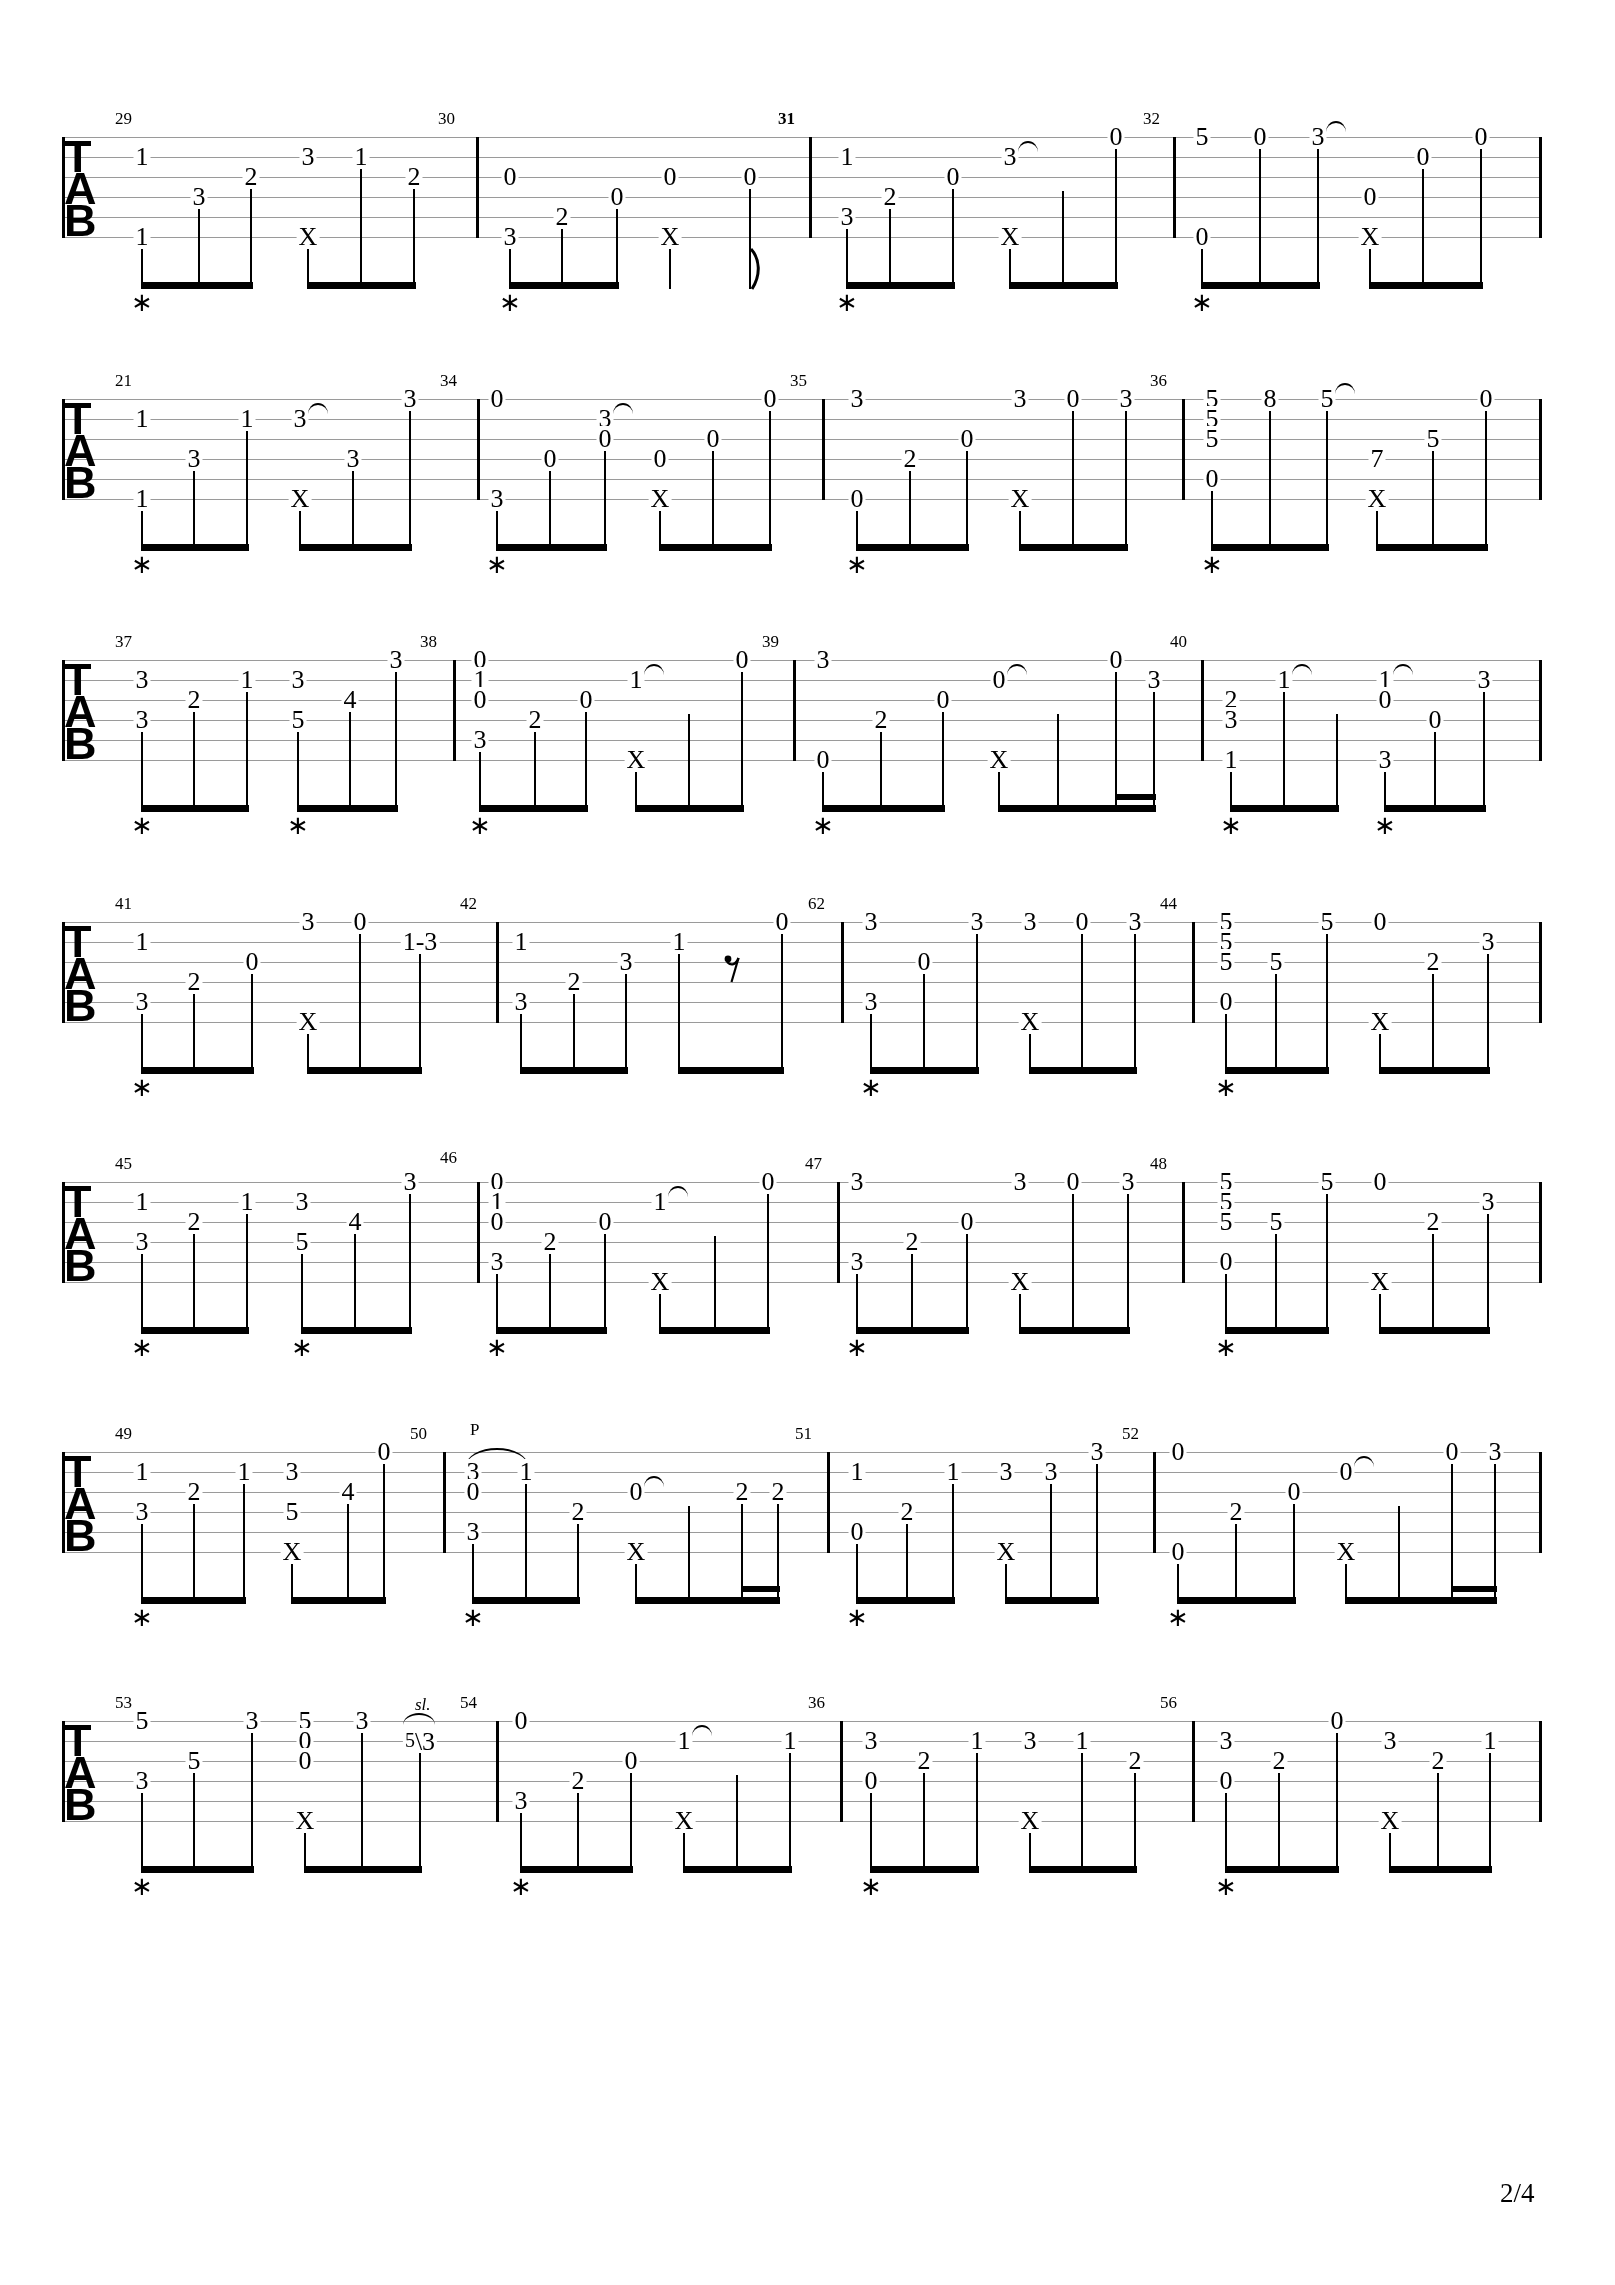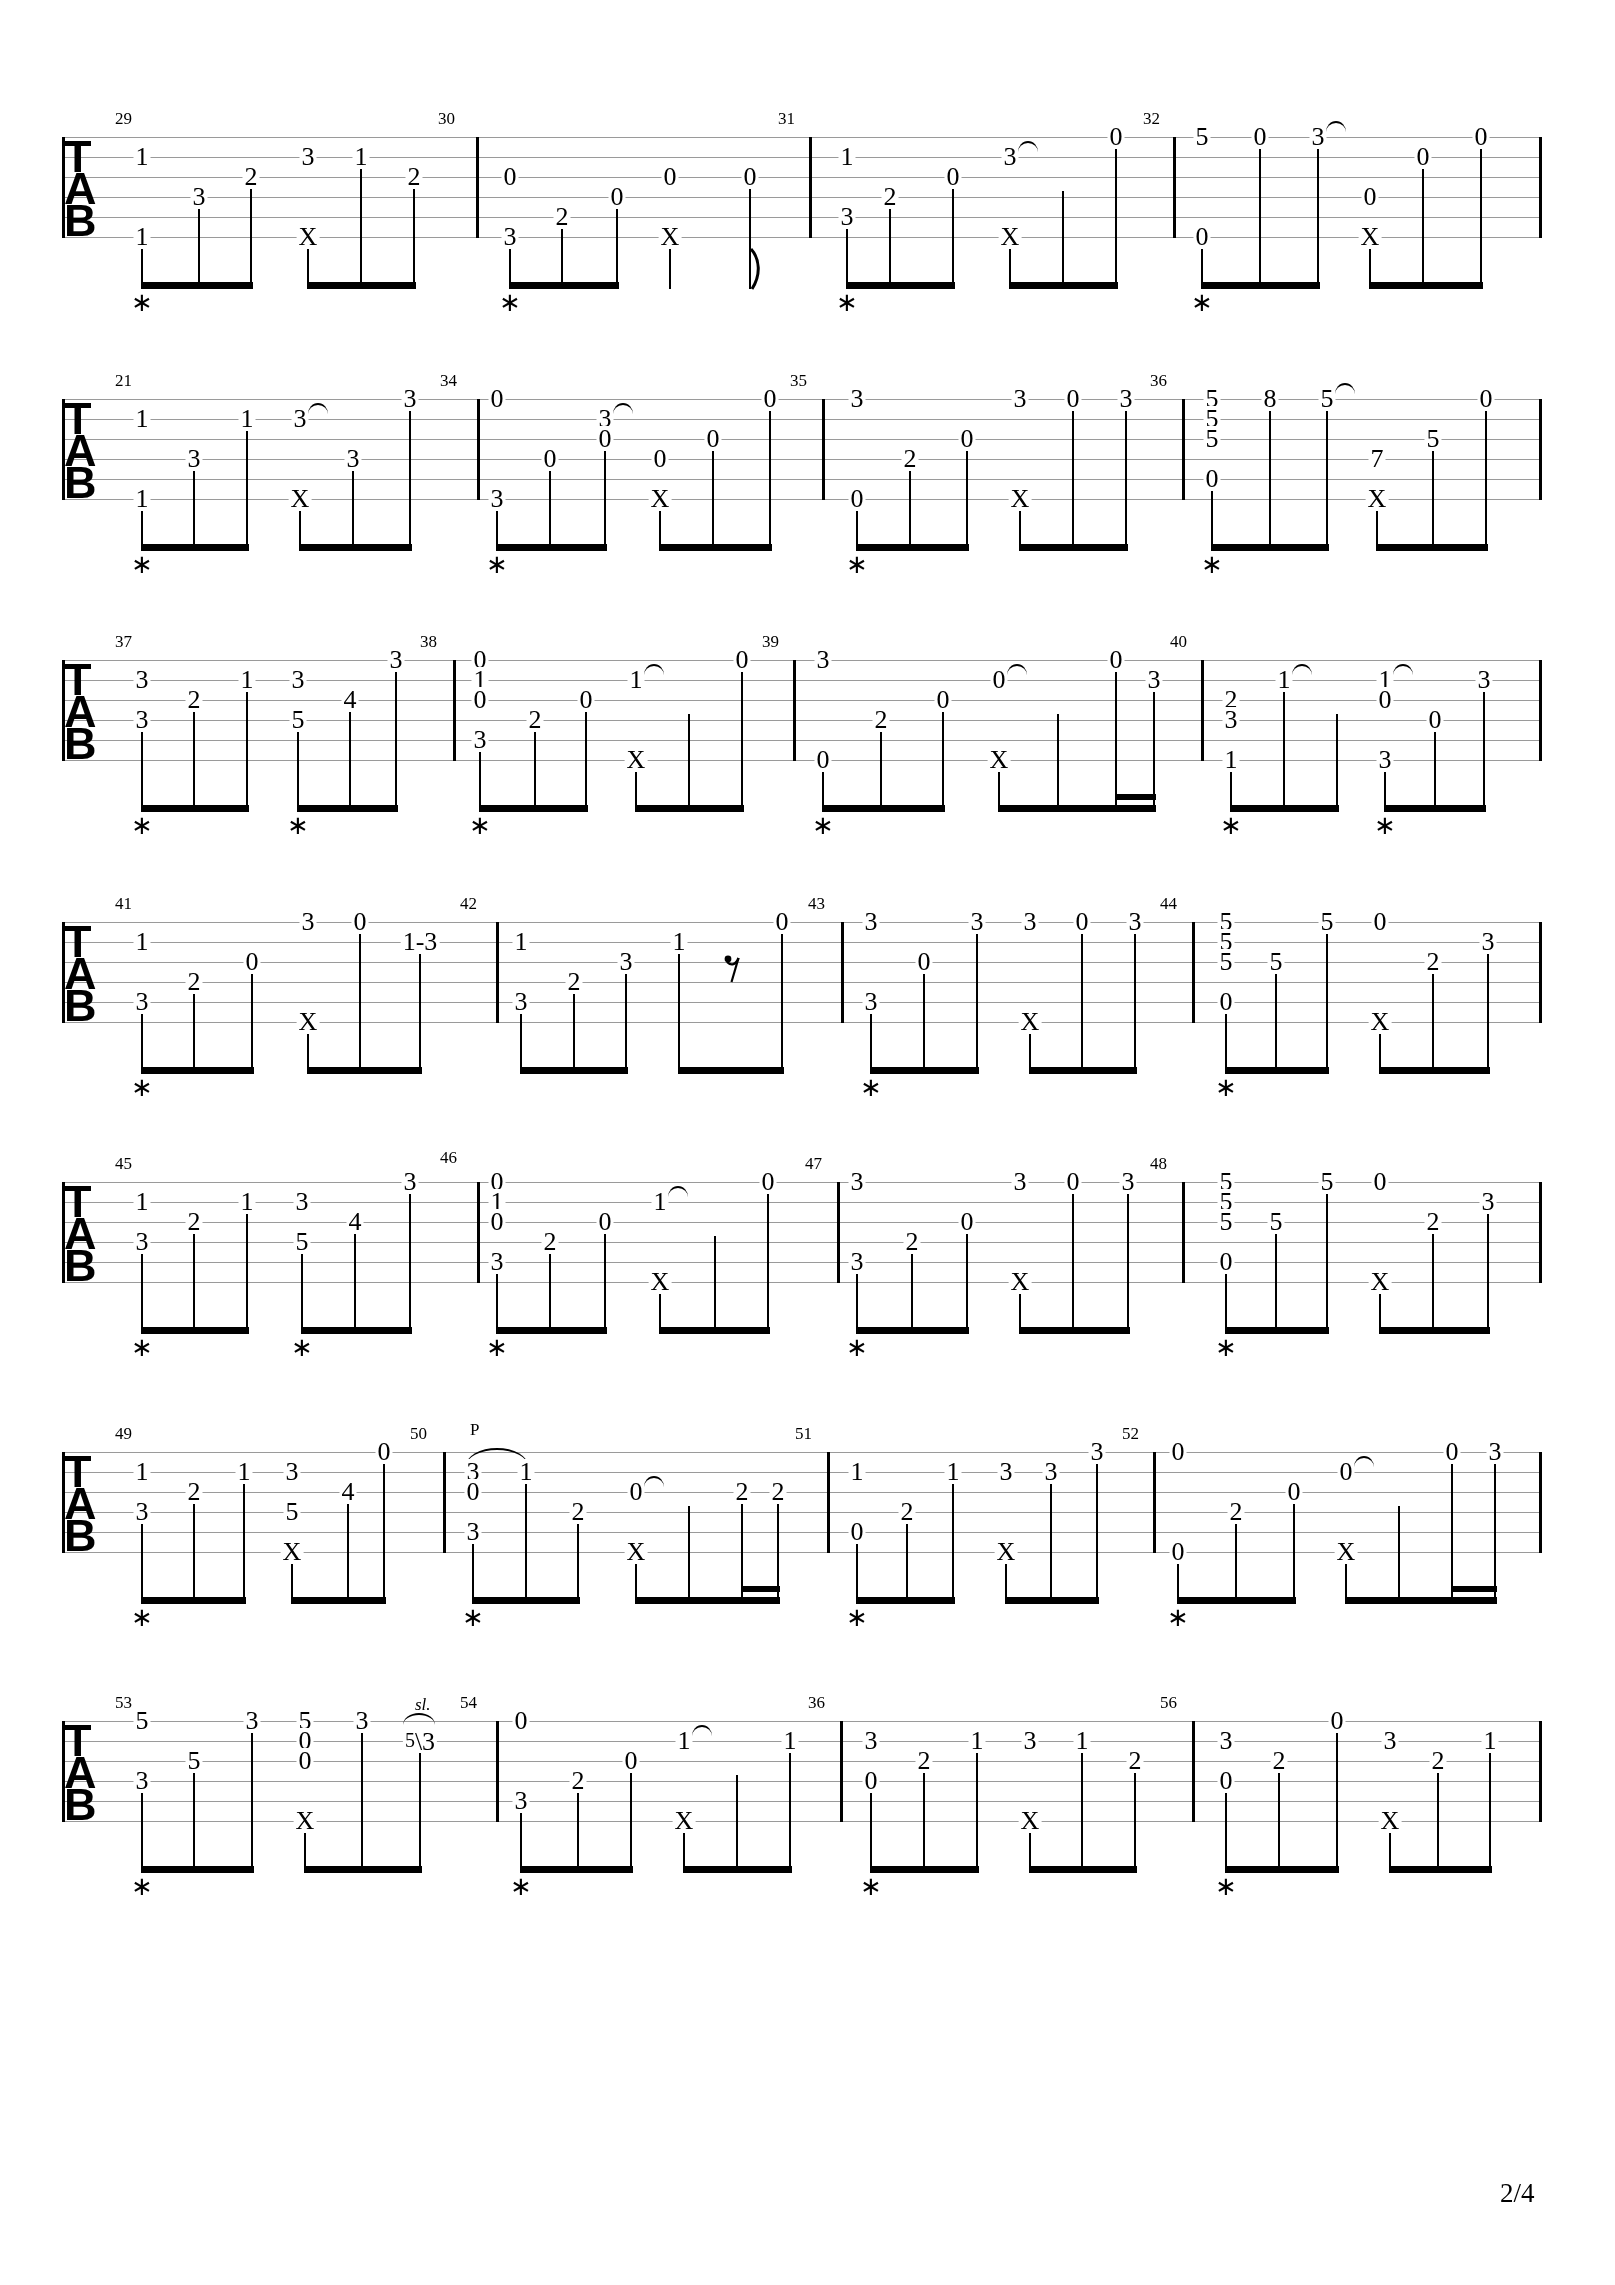--- a/index.html
+++ b/index.html
@@ -72,21 +72,21 @@
     <div class="fret" style="left: 617px; top: 197px;">0</div>
     <div class="stem" style="left: 616px; top: 209px; height: 80px;"></div>
     <div class="fret" style="left: 670px; top: 177px;">0</div>
     <div class="fret" style="left: 670px; top: 237px;">X</div>
     <div class="stem" style="left: 669px; top: 249px; height: 40px;"></div>
     <div class="fret" style="left: 750px; top: 177px;">0</div>
     <div class="stem" style="left: 749px; top: 189px; height: 100px;"></div>
     <svg width="16" height="42" style="left: 748px; top: 249px;">
       <path d="M3,0 C12,10 13,26 4,40" fill="none" stroke="#000" stroke-width="3"></path>
     </svg>
-    <div class="mnum" style="left: 778px; top: 109px;">31</div>
+    <div class="mnum" style="left: 778px; top: 109px; font-weight: bold;">31</div>
     <div class="ast" style="left: 847px; top: 302px;">∗</div>
     <div class="beam" style="left: 846px; top: 282px; width: 109px;"></div>
     <div class="beam" style="left: 1009px; top: 282px; width: 109px;"></div>
     <div class="fret" style="left: 847px; top: 157px;">1</div>
     <div class="fret" style="left: 847px; top: 217px;">3</div>
     <div class="stem" style="left: 846px; top: 229px; height: 60px;"></div>
     <div class="fret" style="left: 890px; top: 197px;">2</div>
     <div class="stem" style="left: 889px; top: 209px; height: 80px;"></div>
     <div class="fret" style="left: 953px; top: 177px;">0</div>
     <div class="stem" style="left: 952px; top: 189px; height: 100px;"></div>
@@ -348,21 +348,21 @@
     <div class="stem" style="left: 625px; top: 974px; height: 100px;"></div>
     <div class="fret" style="left: 679px; top: 942px;">1</div>
     <div class="stem" style="left: 678px; top: 954px; height: 120px;"></div>
     <svg width="18" height="30" style="left: 724px; top: 954px;">
       <circle cx="4" cy="5" r="3.4" fill="#000"></circle>
       <path d="M3,8 C7,12 12,11 14.5,4" fill="none" stroke="#000" stroke-width="2.4"></path>
       <path d="M14.5,4 L7.5,28" fill="none" stroke="#000" stroke-width="2.2"></path>
     </svg>
     <div class="fret" style="left: 782px; top: 922px;">0</div>
     <div class="stem" style="left: 781px; top: 934px; height: 140px;"></div>
-    <div class="mnum" style="left: 808px; top: 894px;">43</div>
+    <div class="mnum" style="left: 808px; top: 894px;">62</div>
     <div class="ast" style="left: 871px; top: 1087px;">∗</div>
     <div class="beam" style="left: 870px; top: 1067px; width: 109px;"></div>
     <div class="beam" style="left: 1029px; top: 1067px; width: 108px;"></div>
     <div class="fret" style="left: 871px; top: 922px;">3</div>
     <div class="fret" style="left: 871px; top: 1002px;">3</div>
     <div class="stem" style="left: 870px; top: 1014px; height: 60px;"></div>
     <div class="fret" style="left: 924px; top: 962px;">0</div>
     <div class="stem" style="left: 923px; top: 974px; height: 100px;"></div>
     <div class="fret" style="left: 977px; top: 922px;">3</div>
     <div class="stem" style="left: 976px; top: 934px; height: 140px;"></div>

